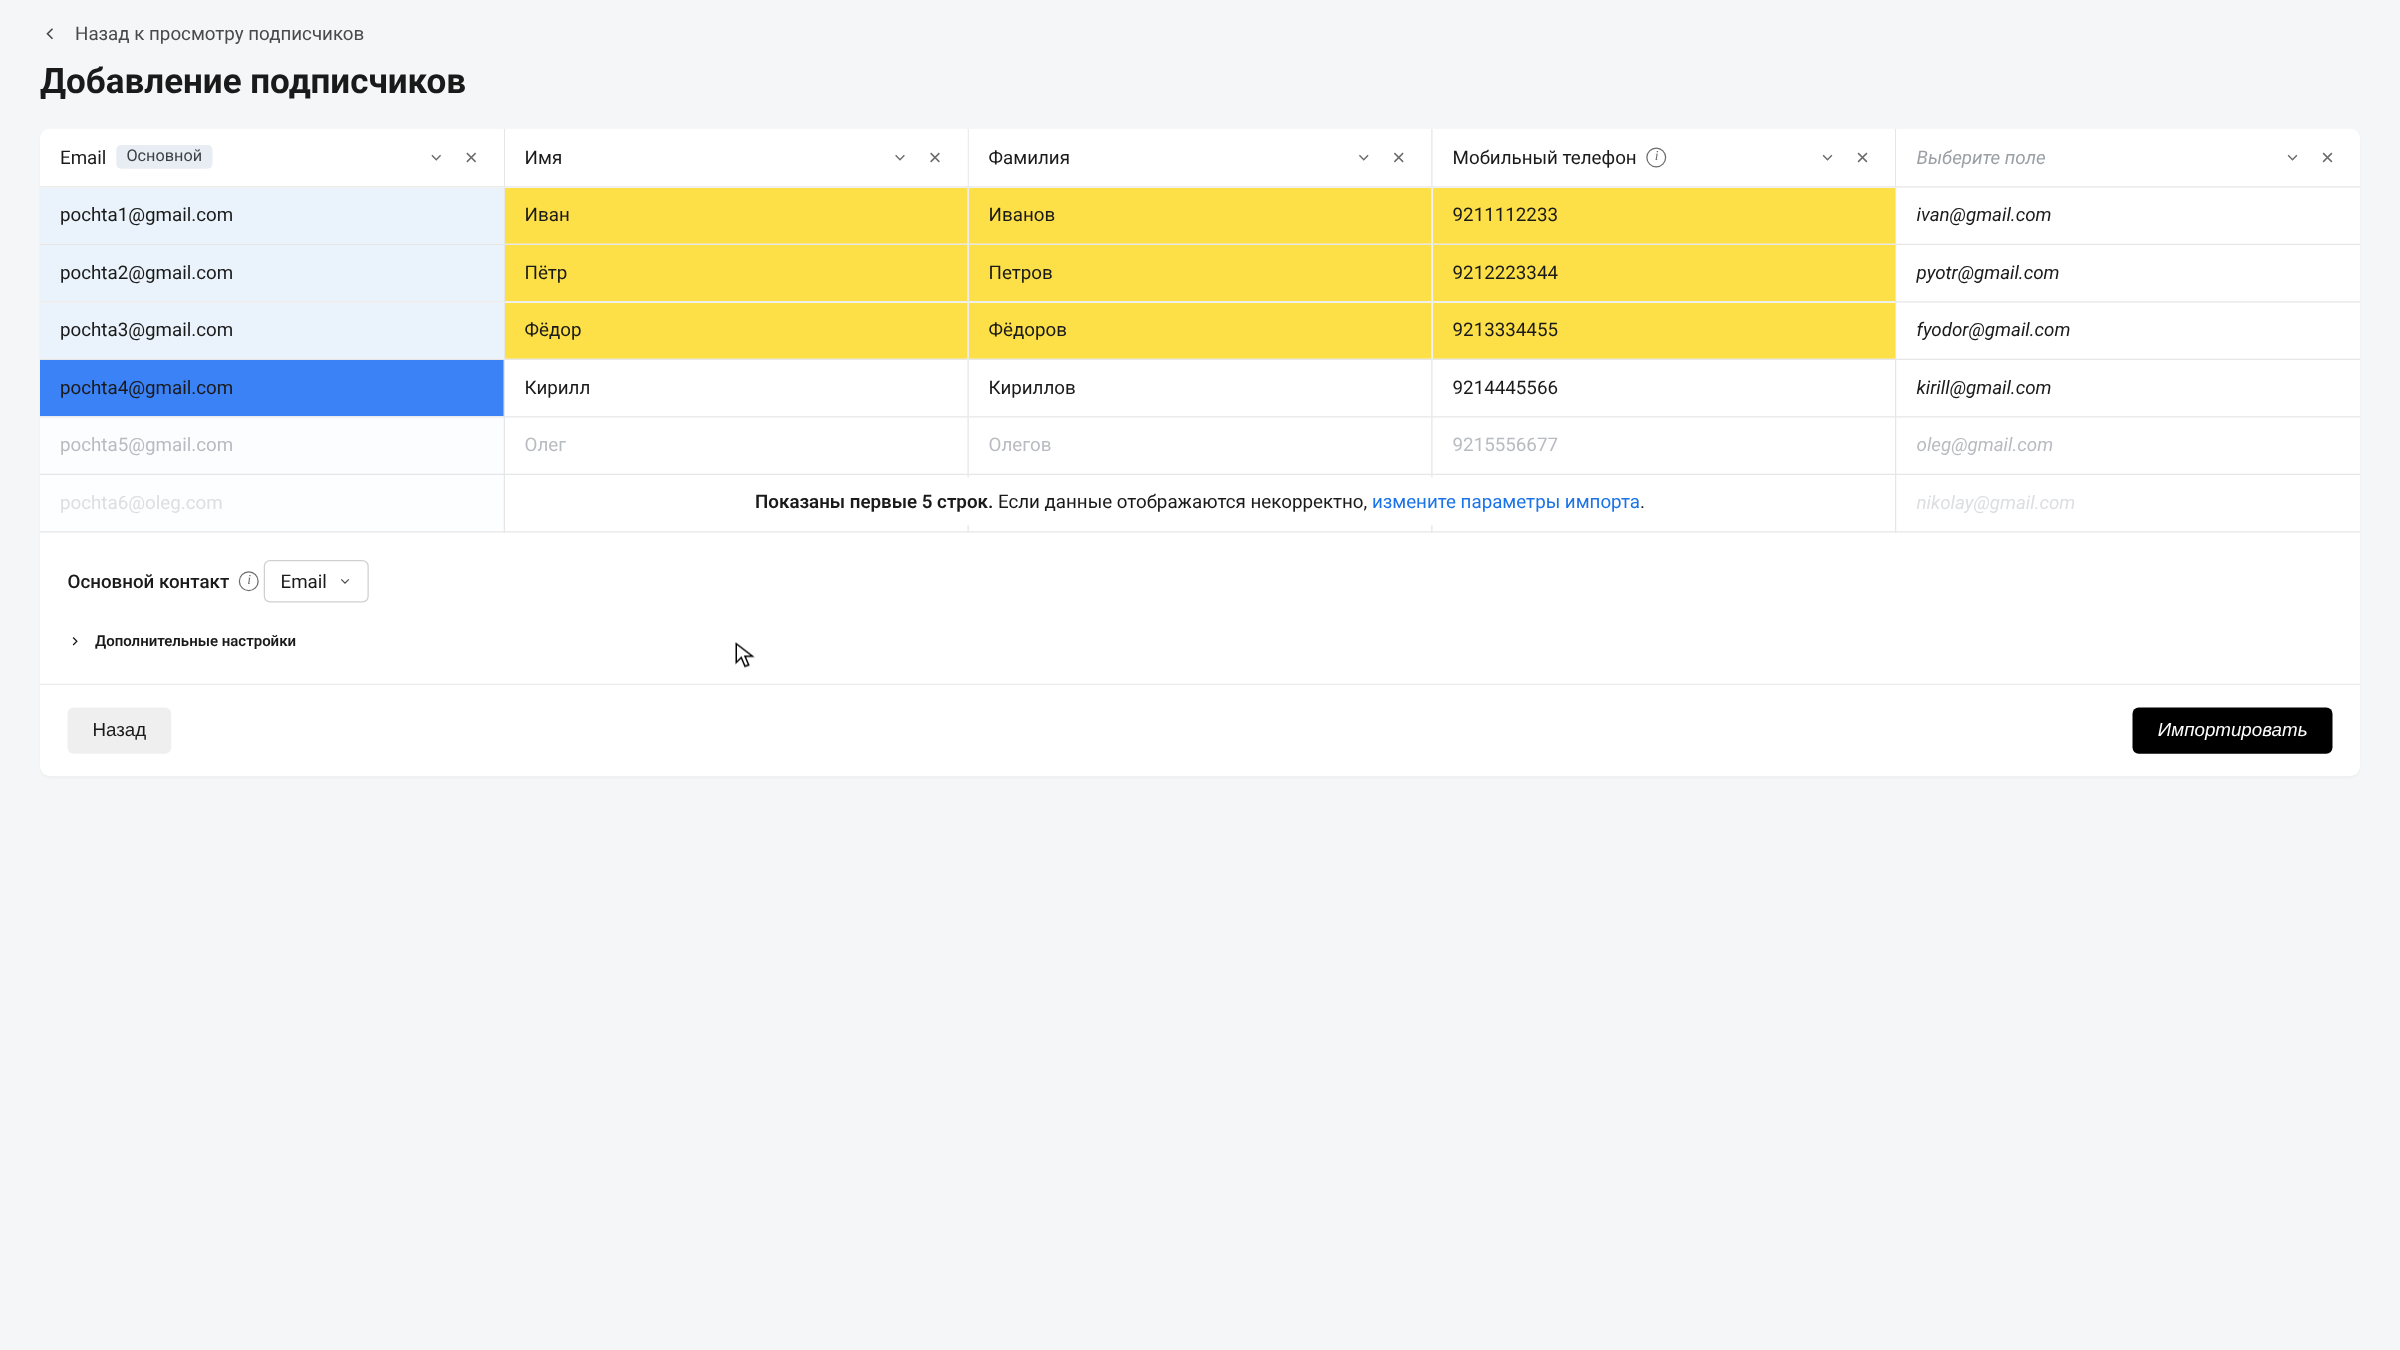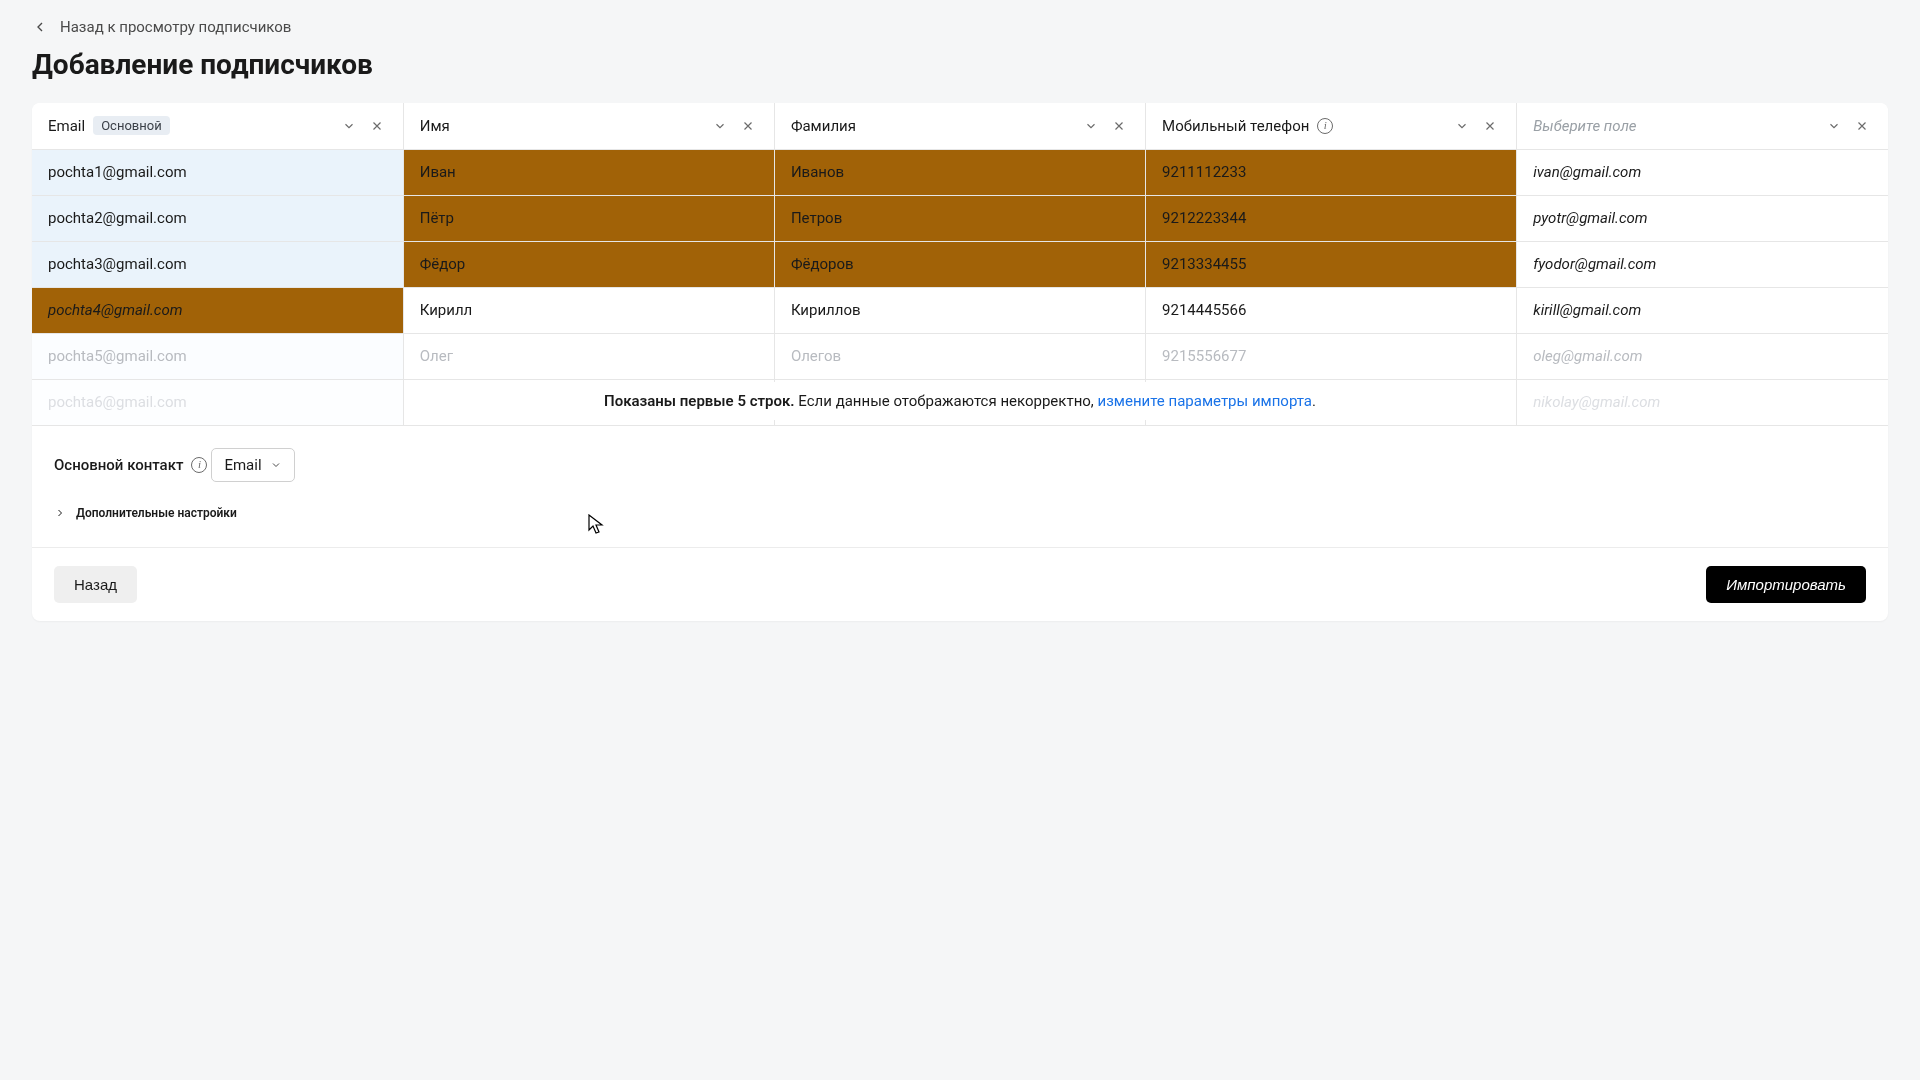--- a/index.html
+++ b/index.html
@@ -66,22 +66,22 @@
   .info-icon {
     width:16px;height:16px;border:1.3px solid #6b6b6b;border-radius:50%;
     display:inline-flex;align-items:center;justify-content:center;
     font-size:11px;font-style:italic;font-family:serif;color:#6b6b6b;
     cursor:default;line-height:1;
   }
   
   tr.hl td.col-email { background:#eaf3fb; }
   tr.hl td.col-name,
   tr.hl td.col-surname,
-  tr.hl td.col-phone { background:#a16207; }
-  tr.plain td.col-email { background:#a16207;font-style:italic; }
+  tr.hl td.col-phone { background:#fde047; }
+  tr.plain td.col-email { background:#3b82f6; }
   tr.dim td { color:#b8bbc0; }
   tr.dim td.col-email { background:#fbfdff; }
   tr.ghost td { color:#dcdee2; }
   tr.ghost td.col-email { background:#fdfeff; }
   .preview-note {
     position:absolute; left:0; right:0;
     display:flex; justify-content:center; z-index:2;
     pointer-events:none;
     align-items:center;
   }
@@ -262,21 +262,21 @@
             <td class="col-extra">kirill@gmail.com</td>
           </tr>
           <tr class="dim">
             <td class="col-email">pochta5@gmail.com</td>
             <td class="col-name">Олег</td>
             <td class="col-surname">Олегов</td>
             <td class="col-phone">9215556677</td>
             <td class="col-extra">oleg@gmail.com</td>
           </tr>
           <tr class="ghost">
-            <td class="col-email">pochta6@gmail.com</td>
+            <td class="col-email">pochta6@oleg.com</td>
             <td class="col-name"></td>
             <td class="col-surname"></td>
             <td class="col-phone"></td>
             <td class="col-extra">nikolay@gmail.com</td>
           </tr>
         </tbody>
     </table>
     <div class="preview-note" id="preview-note" style="top: 279px;">
       <div class="preview-note-inner">
         <b>Показаны первые 5 строк.</b><span> Если данные отображаются некорректно, </span><a>измените параметры импорта</a><span>.</span>

